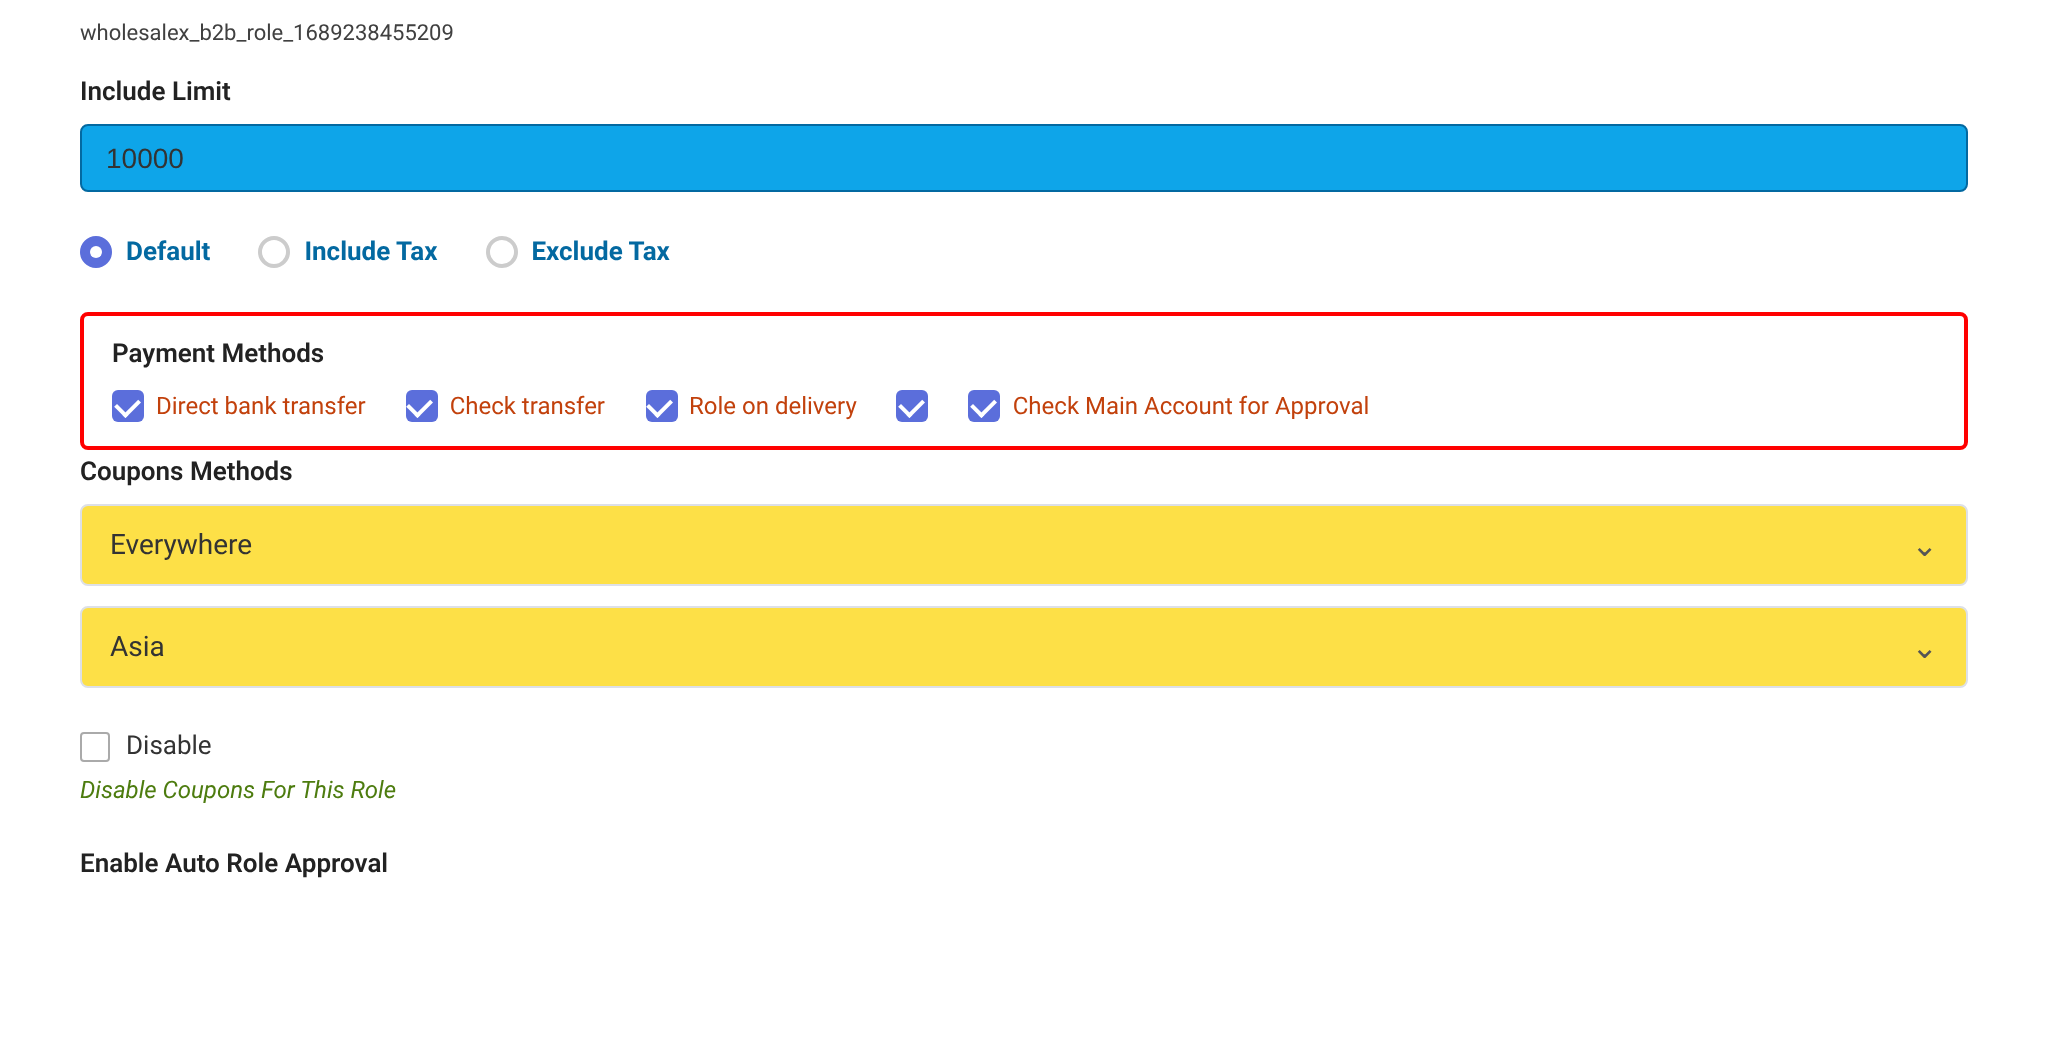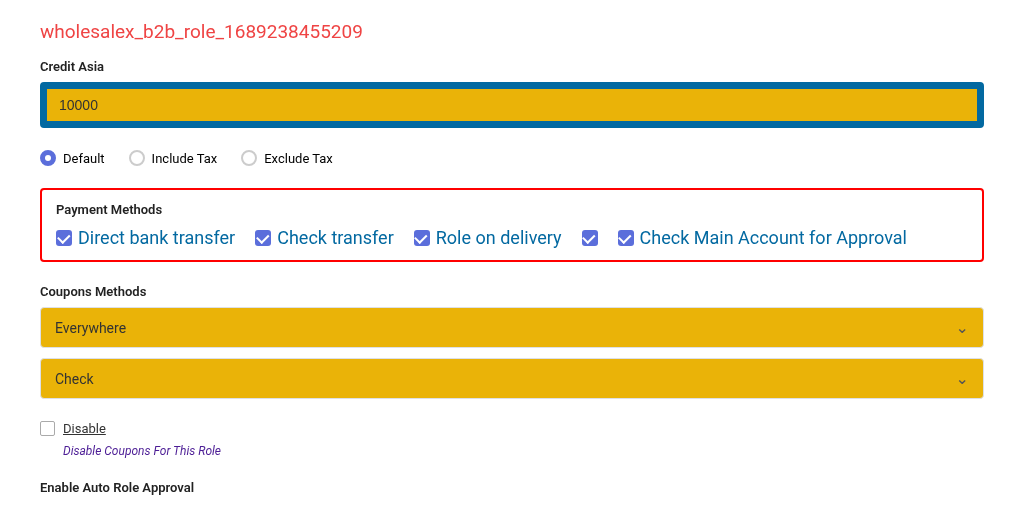--- a/index.html
+++ b/index.html
@@ -12,41 +12,41 @@
     .page-wrapper {
       background: #fff;
       margin: 0 auto;
       width: 1024px;
       min-height: 520px;
       padding: 0 40px 40px 40px;
       position: relative;
       overflow: hidden;
     }
     .top-bar {
-      padding: 20px 0 16px 0;
-      color: #ef4444;
-      font-size: 19px;
+      padding: 10px 0 16px 0;
+      color: #404040;
+      font-size: 11px;
     }
     .section {
       margin-bottom: 22px;
     }
     .section-label {
       font-size: 13px;
       font-weight: 600;
       color: #222;
       margin-bottom: 8px;
     }
     .input-field {
       width: 100%;
-      border: 7px solid #0369a1;
+      border: 1px solid #0369a1;
       border-radius: 4px;
       padding: 8px 12px;
       font-size: 14px;
       color: #333;
-      background: #eab308;
+      background: #0ea5e9;
       outline: none;
     }
     .radio-group {
       display: flex;
       align-items: center;
       gap: 24px;
     }
     .radio-item {
       display: flex;
       align-items: center;
@@ -69,28 +69,29 @@
     }
     .radio-circle.checked::after {
       content: '';
       width: 6px;
       height: 6px;
       border-radius: 50%;
       background: #fff;
     }
     .radio-label {
       font-size: 13px;
-      color: #000000;
+      color: #0369a1;
+      font-weight: bold;
     }
     
     .payment-methods-box {
       border: 2px solid red;
       border-radius: 4px;
       padding: 12px 14px;
-      margin-bottom: 22px;
+      margin-bottom: 4px;
     }
     .payment-methods-title {
       font-size: 13px;
       font-weight: 600;
       color: #222;
       margin-bottom: 10px;
     }
     .checkbox-group {
       display: flex;
       align-items: center;
@@ -116,34 +117,34 @@
     .checkbox-box::after {
       content: '';
       display: block;
       width: 9px;
       height: 6px;
       border-left: 2px solid #fff;
       border-bottom: 2px solid #fff;
       transform: rotate(-45deg) translateY(-1px);
     }
     .checkbox-label {
-      font-size: 18px;
-      color: #0369a1;
+      font-size: 12px;
+      color: #c2410c;
     }
     
     .shipping-dropdown {
       width: 100%;
       border: 1px solid #dde0e7;
       border-radius: 4px;
       padding: 10px 14px;
       display: flex;
       justify-content: space-between;
       align-items: center;
       margin-bottom: 10px;
-      background: #eab308;
+      background: #fde047;
       cursor: pointer;
     }
     .shipping-dropdown-label {
       font-size: 14px;
       color: #333;
     }
     .chevron-icon {
       font-size: 16px;
       color: #555;
     }
@@ -158,43 +159,41 @@
       width: 15px;
       height: 15px;
       border: 1.5px solid #aaa;
       border-radius: 2px;
       background: #fff;
       flex-shrink: 0;
     }
     .disable-label {
       font-size: 13px;
       color: #333;
-      text-decoration: underline;
     }
     .link-text {
       font-size: 12px;
-      color: #4c1d95;
+      color: #4d7c0f;
       font-style: italic;
       cursor: pointer;
       display: inline-block;
-      margin-left: 23px;
       margin-bottom: 0;
     }
   </style>
 </head>
 <body>
 
 <div class="page-wrapper">
 
   <div class="top-bar">
     <span>wholesalex_b2b_role_1689238455209</span>
   </div>
 
   <div class="section">
-    <div class="section-label">Credit Asia</div>
+    <div class="section-label">Include Limit</div>
     <input class="input-field" type="text" value="10000" style="">
   </div>
 
   <div class="section">
     <div class="radio-group">
       <div class="radio-item">
         <div class="radio-circle checked"></div>
         <span class="radio-label">Default</span>
       </div>
       <div class="radio-item">
@@ -233,21 +232,21 @@
     </div>
   </div>
 
   <div class="section">
     <div class="section-label">Coupons Methods</div>
     <div class="shipping-dropdown">
       <span class="shipping-dropdown-label">Everywhere</span>
       <span class="chevron-icon">⌄</span>
     </div>
     <div class="shipping-dropdown">
-      <span class="shipping-dropdown-label">Check</span>
+      <span class="shipping-dropdown-label">Asia</span>
       <span class="chevron-icon">⌄</span>
     </div>
   </div>
 
   <div class="section">
     <div class="disable-coupon-row">
       <div class="small-checkbox"></div>
       <span class="disable-label">Disable</span>
     </div>
     <span class="link-text">Disable Coupons For This Role</span>

